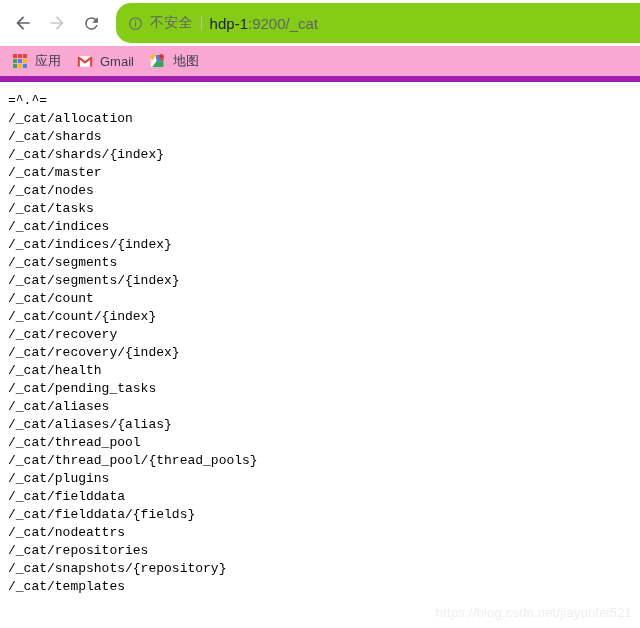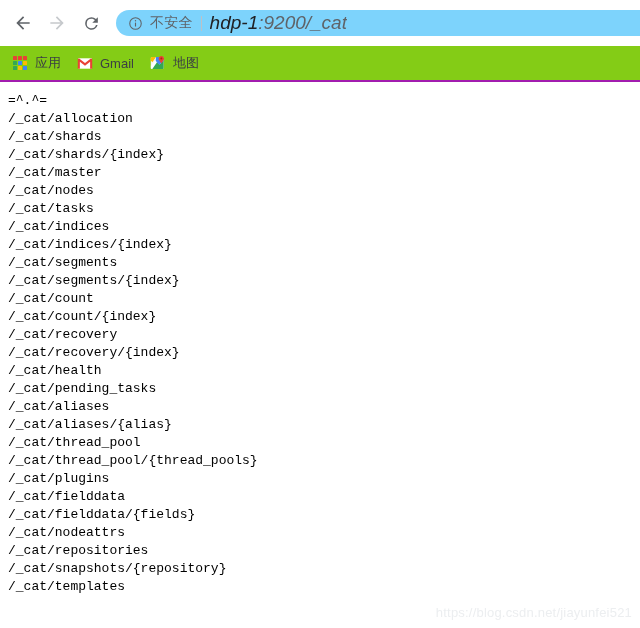--- a/index.html
+++ b/index.html
@@ -41,24 +41,24 @@
     border-radius: 50%;
     cursor: pointer;
     background: transparent;
     border: none;
     padding: 0;
   }
   .nav-btn svg { display: block; }
 
   .omnibox {
     flex: 1 1 auto;
-    height: 26px;
+    height: 40px;
     margin-left: 8px;
     margin-right: 0;
-    background: #7dd3fc;
+    background: #84cc16;
     border-radius: 15px 0 0 15px;
     display: flex;
     align-items: center;
     padding: 0 10px 0 11px;
     min-width: 0;
     cursor: text;
   }
 
   .info-icon {
     flex: 0 0 16px;
@@ -81,39 +81,38 @@
   .sep {
     display: inline-block;
     width: 1px;
     height: 15px;
     background: #bdc1c6;
     margin: 0 8px;
     flex: 0 0 1px;
   }
 
   .url {
-    font-size: 19px;
+    font-size: 15px;
     white-space: nowrap;
     overflow: hidden;
     text-overflow: ellipsis;
     font-family: "Liberation Sans", sans-serif;
-    font-style: italic;
   }
   .url .host { color: #202124; }
   .url .rest { color: #5f6368; }
 
   
   .bookmarks {
     height: 36px;
     flex: 0 0 36px;
     display: flex;
     align-items: center;
     padding: 0 0 0 10px;
-    background: #84cc16;
-    border-bottom: 2px solid #a21caf;
+    background: #f9a8d4;
+    border-bottom: 6px solid #a21caf;
   }
 
   .bm {
     display: flex;
     align-items: center;
     height: 26px;
     padding: 0 8px 0 2px;
     margin-right: 6px;
     border-radius: 4px;
     cursor: pointer;

